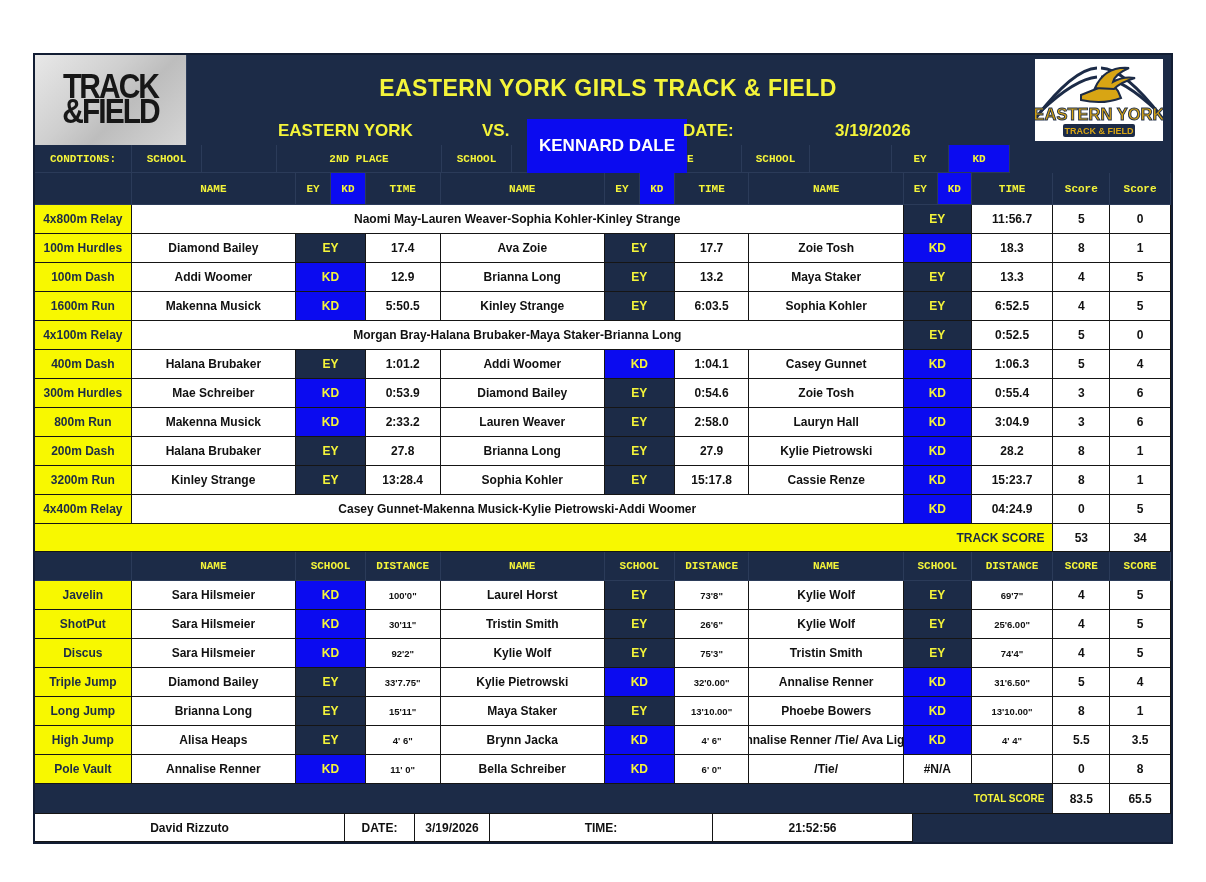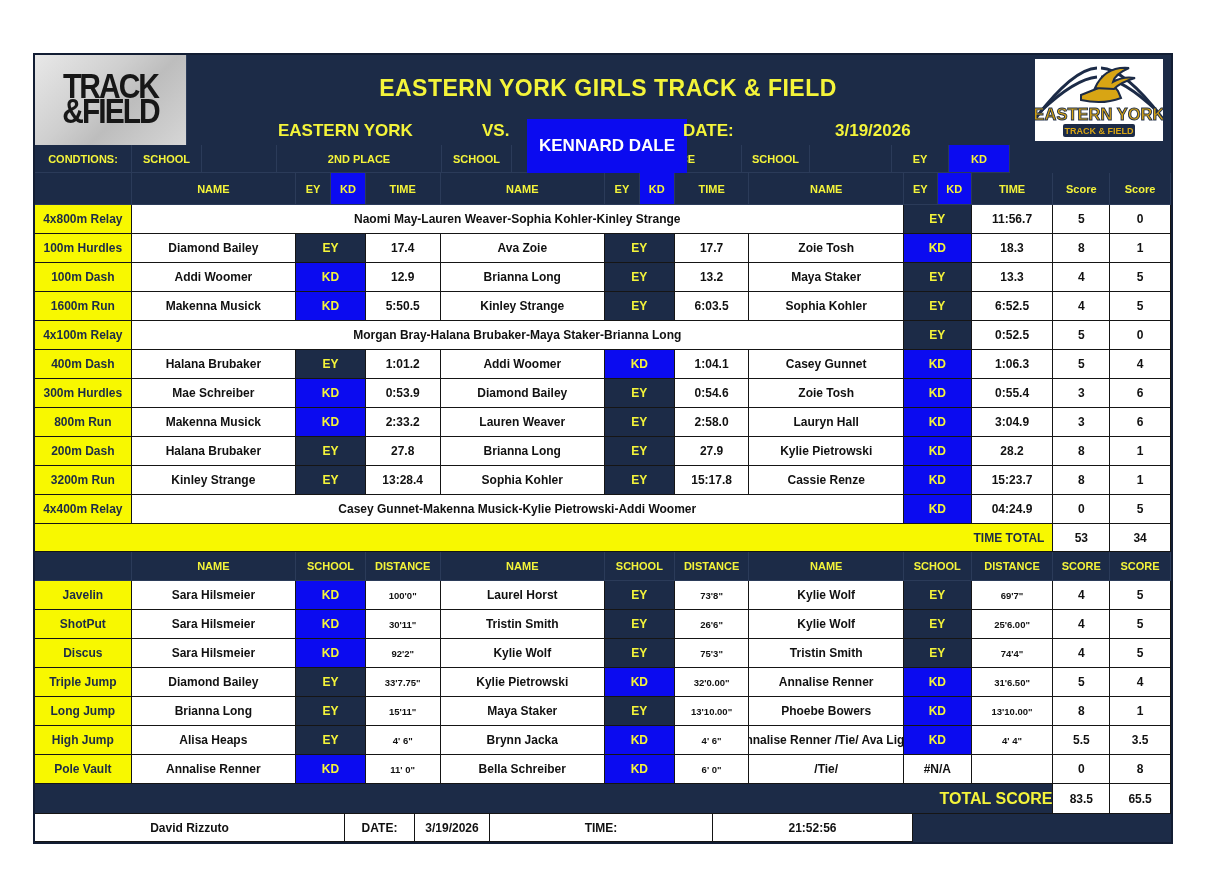--- a/index.html
+++ b/index.html
@@ -9,21 +9,21 @@
   *{margin:0;padding:0;box-sizing:border-box}
   body{width:1206px;height:882px;background:#fff;position:relative;
        font-family:"Liberation Sans",sans-serif;font-weight:bold;color:#111;}
   .sheet{position:absolute;left:33px;top:40px;width:1140px;background:var(--navy);
          border:2px solid #121d33;margin-top:13px;}
   .row{display:flex;width:100%;}
   .c{display:flex;align-items:center;justify-content:center;box-sizing:border-box;
      border-right:1px solid var(--bd);border-bottom:1px solid var(--bd);
      font-size:12px;overflow:hidden;}
   .hrow .c{border-right:1px solid var(--hbd);border-bottom:1px solid var(--hbd);
-           color:var(--ytext);font-size:11px;}
+           color:var(--ytext);font-size:11px;font-family:Liberation Mono, monospace;}
   
   .w-ev{width:97px}.w-n{width:165px}.w-s{width:70px}.w-t{width:75px}
   .w-n3{width:155px}.w-s3{width:68px}.w-t3{width:82px}.w-sc1{width:57px}.w-sc2{width:61px}
   .w-sh{width:35px}.w-sh3{width:34px}
   .w-relay{width:775px}.w-band{width:1022px}
   
   .hdr-top{height:90px;position:relative;background:var(--navy)}
   .r1{height:28px}.r2{height:32px}
   .dr{height:29px}
   .band-row{height:28px}.fhdr{height:29px}.ftot{height:31px}.gtot{height:30px}.foot{height:28px}
@@ -31,21 +31,21 @@
   .white{background:#fff;color:#111}
   .ev{background:var(--yband);color:var(--navy);font-size:12px}
   .sc.ey{background:var(--navy);color:var(--ytext)}
   .sc.kd{background:var(--blue);color:var(--ytext)}
   .sc.na{background:#fff;color:#111}
   .dist{font-size:9.5px}
   .kdh{background:var(--blue)}
   .band-y{background:var(--yband);color:var(--navy);justify-content:flex-end;
           padding-right:8px;font-size:12px}
   .band-n{background:var(--navy);color:var(--ytext);justify-content:flex-end;
-          font-size:16px}
+          padding-right:8px;font-size:10px}
   .clipname{white-space:nowrap}
   
   .title{position:absolute;left:160px;right:150px;top:20px;text-align:center;
          color:var(--ytext);font-size:23px;letter-spacing:.5px}
   .vsrow{position:absolute;left:0;right:0;bottom:0;height:27px}
   .vsrow span{position:absolute;top:3px;color:var(--ytext);font-size:17px}
   .vs-home{left:243px}.vs-vs{left:447px}
   .vs-kd{left:492px;background:var(--blue);color:#fff !important;padding:17px 12px;top:1px !important}
   .vs-datelab{left:648px}.vs-dateval{left:800px}
   .logo-l{position:absolute;left:0;top:0;width:152px;height:90px;
@@ -266,21 +266,21 @@
   <div class="row dr">
     <div class="c w-ev ev">4x400m Relay</div>
     <div class="c w-relay white relay-names">Casey Gunnet-Makenna Musick-Kylie Pietrowski-Addi Woomer</div>
     <div class="c w-s3 sc kd">KD</div>
     <div class="c w-t3 white">04:24.9</div>
     <div class="c w-sc1 white">0</div>
     <div class="c w-sc2 white">5</div>
   </div>
 
   <div class="row band-row">
-    <div class="c w-band band-y">TIME TOTAL</div>
+    <div class="c w-band band-y">TRACK SCORE</div>
     <div class="c w-sc1 white">53</div>
     <div class="c w-sc2 white">34</div>
   </div>
 
   <div class="row hrow fhdr">
     <div class="c w-ev"></div>
     <div class="c w-n">NAME</div>
     <div class="c w-s">SCHOOL</div>
     <div class="c w-t">DISTANCE</div>
     <div class="c w-n">NAME</div>

